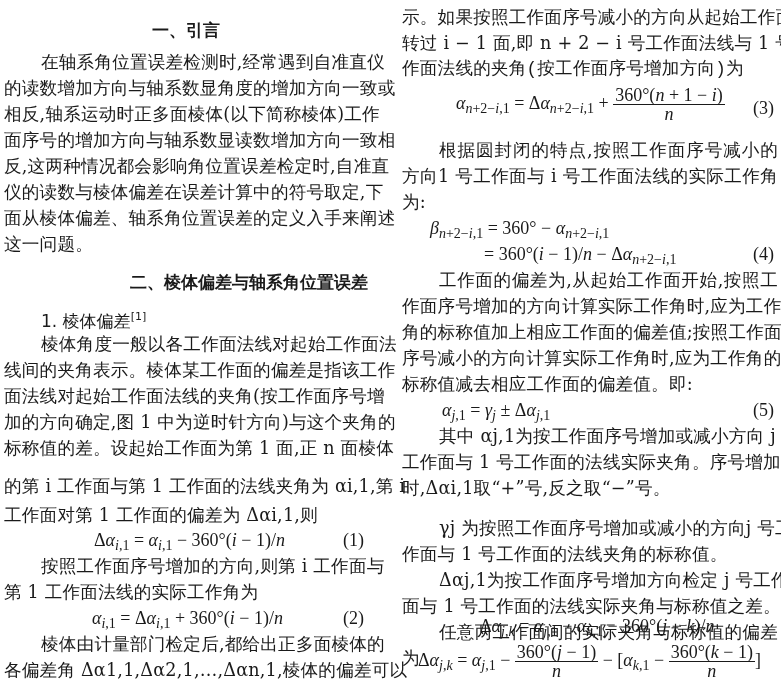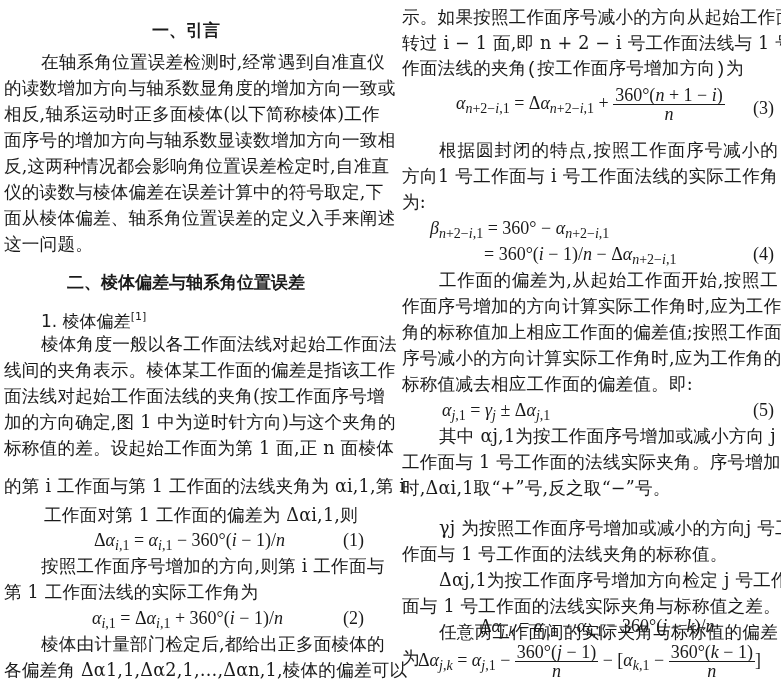--- a/index.html
+++ b/index.html
@@ -51,33 +51,33 @@
 
   <div class="line indent" style="top:50px;">在轴系角位置误差检测时,经常遇到自准直仪</div>
   <div class="line" style="top:76px;">的读数增加方向与轴系数显角度的增加方向一致或</div>
   <div class="line" style="top:102px;">相反,轴系运动时正多面棱体(以下简称棱体)工作</div>
   <div class="line" style="top:128px;">面序号的增加方向与轴系数显读数增加方向一致相</div>
   <div class="line" style="top:154px;">反,这两种情况都会影响角位置误差检定时,自准直</div>
   <div class="line" style="top:180px;">仪的读数与棱体偏差在误差计算中的符号取定,下</div>
   <div class="line" style="top:206px;">面从棱体偏差、轴系角位置误差的定义入手来阐述</div>
   <div class="line last" style="top:232px;">这一问题。</div>
 
-  <div class="heading" style="top:270px;">二、棱体偏差与轴系角位置误差</div>
+  <div class="heading" style="top:270px;text-align:right;">二、棱体偏差与轴系角位置误差</div>
 
   <div class="subhead" style="top:305px;">
     <span>1. 棱体偏差</span><sup>[1]</sup>
   </div>
 
   <div class="line indent" style="top:332px;">棱体角度一般以各工作面法线对起始工作面法</div>
   <div class="line" style="top:358px;">线间的夹角表示。棱体某工作面的偏差是指该工作</div>
   <div class="line" style="top:384px;">面法线对起始工作面法线的夹角(按工作面序号增</div>
   <div class="line" style="top:410px;">加的方向确定,图 1 中为逆时针方向)与这个夹角的</div>
   <div class="line" style="top:436px;">标称值的差。设起始工作面为第 1 面,正 n 面棱体</div>
   <div class="line" style="top:474px;">的第 i 工作面与第 1 工作面的法线夹角为 αi,1,第 i</div>
-  <div class="line last" style="top:503px;margin-left:40px;">工作面对第 1 工作面的偏差为 Δαi,1,则</div>
+  <div class="line last" style="top:503px;">工作面对第 1 工作面的偏差为 Δαi,1,则</div>
 
   <div class="formula" style="top:528px;">
     <span class="expr" style="left:90px;">Δ<i>α</i><sub><i>i</i>,1</sub> = <i>α</i><sub><i>i</i>,1</sub> − 360°(<i>i</i> − 1)/<i>n</i></span>
     <span class="num">(1)</span>
   </div>
 
   <div class="line indent" style="top:554px;">按照工作面序号增加的方向,则第 i 工作面与</div>
   <div class="line last" style="top:580px;">第 1 工作面法线的实际工作角为</div>
 
   <div class="formula" style="top:606px;">

